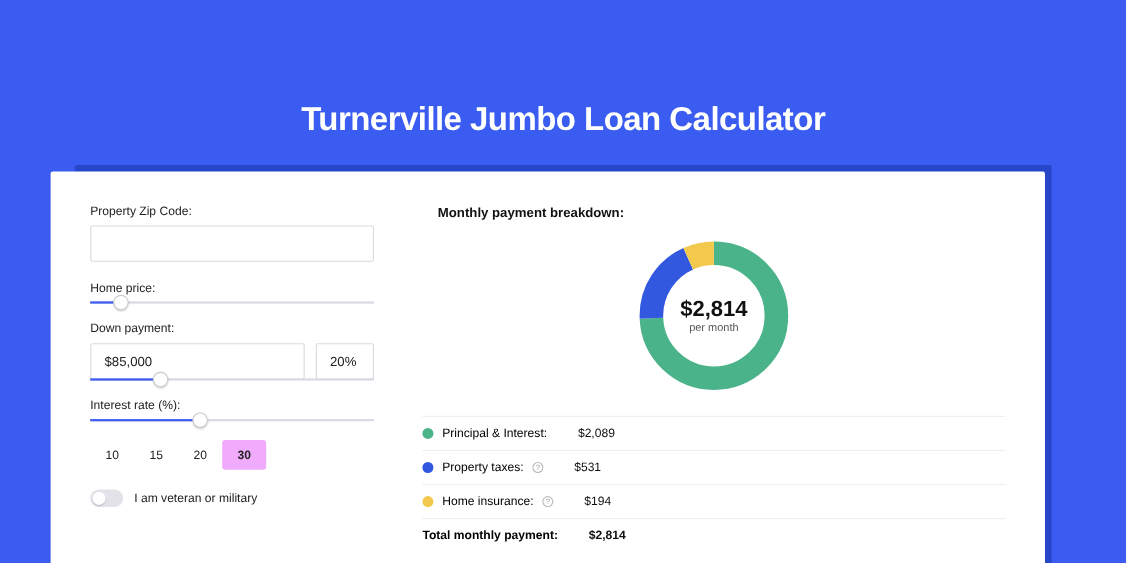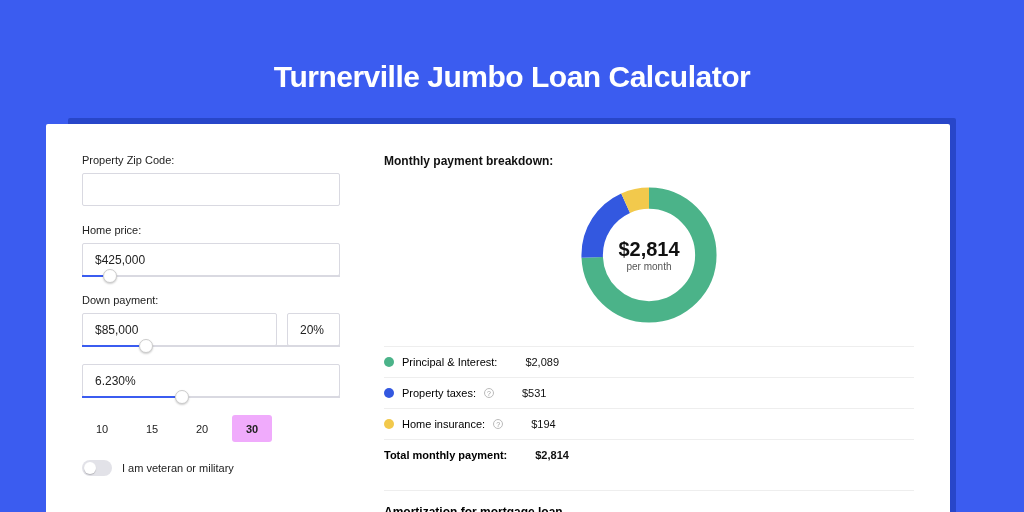--- a/index.html
+++ b/index.html
@@ -1,40 +1,40 @@
 <!DOCTYPE html>
 <html><head>
 <meta charset="utf-8">
 <style>
   * { box-sizing: border-box; margin: 0; padding: 0; }
   html, body { width: 1024px; height: 512px; overflow: hidden; }
   body { font-family: -apple-system, BlinkMacSystemFont, "Segoe UI", Arial, sans-serif; background: #3b5cf0; }
   .wrap { width: 1024px; height: 512px; position: relative; }
-  h1 { color: #fff; text-align: center; font-size: 30px; font-weight: 700; padding-top: 60px; letter-spacing: -0.5px; }
+  h1 { color: #fff; text-align: center; font-size: 30px; font-weight: 700; padding-top: 60px; letter-spacing: -0.5px; margin-top: 32px; }
   .shadow-card { position: absolute; top: 118px; left: 68px; width: 888px; height: 420px; background: #2846c9; border-radius: 2px; }
   .card { position: absolute; top: 124px; left: 46px; width: 904px; height: 420px; background: #fff; border-radius: 2px; padding: 30px 36px; display: flex; gap: 44px; }
   .left { width: 258px; }
   .right { flex: 1; }
   .field-label { font-size: 11px; color: #222; margin-bottom: 7px; }
   .text-input { width: 100%; height: 33px; border: 1px solid #d9d9e1; border-radius: 2px; padding: 0 12px; font-size: 12px; color: #222; background: #fff; }
   .mb18 { margin-bottom: 18px; }
   .slider-track { position: relative; width: 100%; height: 2px; background: #d9d9e1; margin-top: -1px; margin-bottom: 17px; }
   .slider-fill { position: absolute; left: 0; top: 0; height: 2px; background: #3b5cf0; }
   .slider-thumb { position: absolute; top: -6px; width: 14px; height: 14px; border-radius: 50%; background: #fff; border: 1px solid #ccc; box-shadow: 0 1px 2px rgba(0,0,0,.2); cursor: pointer; }
   .dual { display: flex; gap: 10px; }
   .dual .text-input:first-child { flex: 1; }
   .dual .text-input:last-child { width: 53px; }
-  .period-row { display: flex; gap: 10px; margin-bottom: 18px; }
+  .period-row { display: flex; margin-bottom: 18px; }
   .period-btn { width: 40px; height: 27px; border: none; background: transparent; font-size: 11px; color: #222; cursor: pointer; border-radius: 3px; }
   .period-btn.active { background: #f0abfc; font-weight: 600; }
   .toggle-row { display: flex; align-items: center; gap: 10px; }
   .toggle { width: 30px; height: 16px; border-radius: 10px; background: #e2e2e8; position: relative; cursor: pointer; }
   .toggle::after { content: ""; position: absolute; left: 2px; top: 2px; width: 12px; height: 12px; background: #fff; border-radius: 50%; box-shadow: 0 1px 1px rgba(0,0,0,.2); }
   .toggle-label { font-size: 11px; color: #222; }
-  .sec-title { font-size: 12px; font-weight: 700; color: #111; margin-bottom: 12px; }
+  .sec-title { font-size: 12px; font-weight: 700; color: #111; margin-bottom: 12px; margin-left: 14px; }
   .donut-wrap { display: flex; justify-content: center; margin-bottom: 16px; }
   .donut { position: relative; width: 150px; height: 150px; }
   .donut svg { width: 150px; height: 150px; transform: rotate(-90deg); }
   .donut-center { position: absolute; inset: 0; display: flex; flex-direction: column; align-items: center; justify-content: center; }
   .donut-value { font-size: 20px; font-weight: 700; color: #111; }
   .donut-sub { font-size: 10px; color: #555; text-align: right; }
   .breakdown-row { display: flex; align-items: center; justify-content: flex-start; padding: 9px 0; border-top: 1px solid #eee; font-size: 11px; }
   .breakdown-row:first-of-type { border-top: 1px solid #eee; }
   .row-left { display: flex; align-items: center; gap: 8px; }
   .dot { width: 10px; height: 10px; border-radius: 50%; }
@@ -52,37 +52,36 @@
 <div class="wrap">
   <h1>Turnerville Jumbo Loan Calculator</h1>
   <div class="shadow-card"></div>
   <div class="card">
 
     <div class="left">
       <div class="field-label">Property Zip Code:</div>
       <input class="text-input mb18" value="" style="">
 
       <div class="field-label">Home price:</div>
-      <input class="text-input" value="$425,000" style="">
       <div class="slider-track">
         <div class="slider-fill" style="width:8%"></div>
         <div class="slider-thumb" style="left:8%"></div>
       </div>
 
       <div class="field-label">Down payment:</div>
       <div class="dual">
         <input class="text-input" value="$85,000" style="">
         <input class="text-input" value="20%" style="">
       </div>
       <div class="slider-track">
         <div class="slider-fill" style="width:22%"></div>
         <div class="slider-thumb" style="left:22%"></div>
       </div>
 
-      <input class="text-input" value="6.230%" style="">
+      <div class="field-label">Interest rate (%):</div>
       <div class="slider-track">
         <div class="slider-fill" style="width:36%"></div>
         <div class="slider-thumb" style="left:36%"></div>
       </div>
 
       <div class="period-row" id="period-row">
           <button class="period-btn">10</button>
           <button class="period-btn">15</button>
           <button class="period-btn">20</button>
           <button class="period-btn active">30</button>

